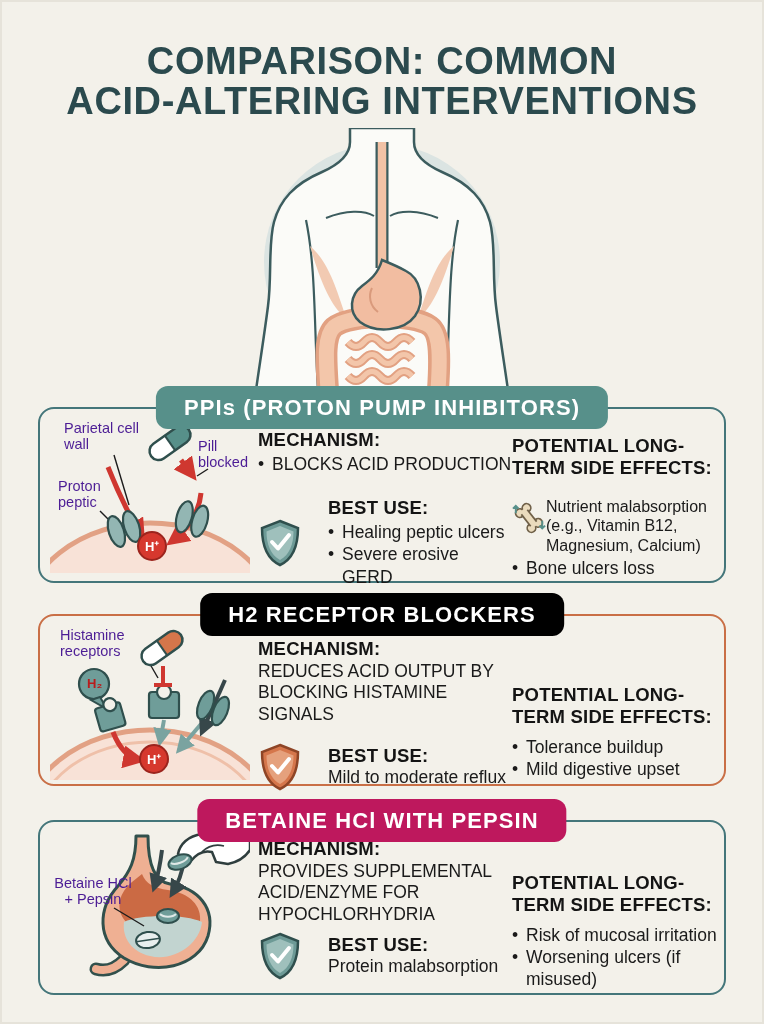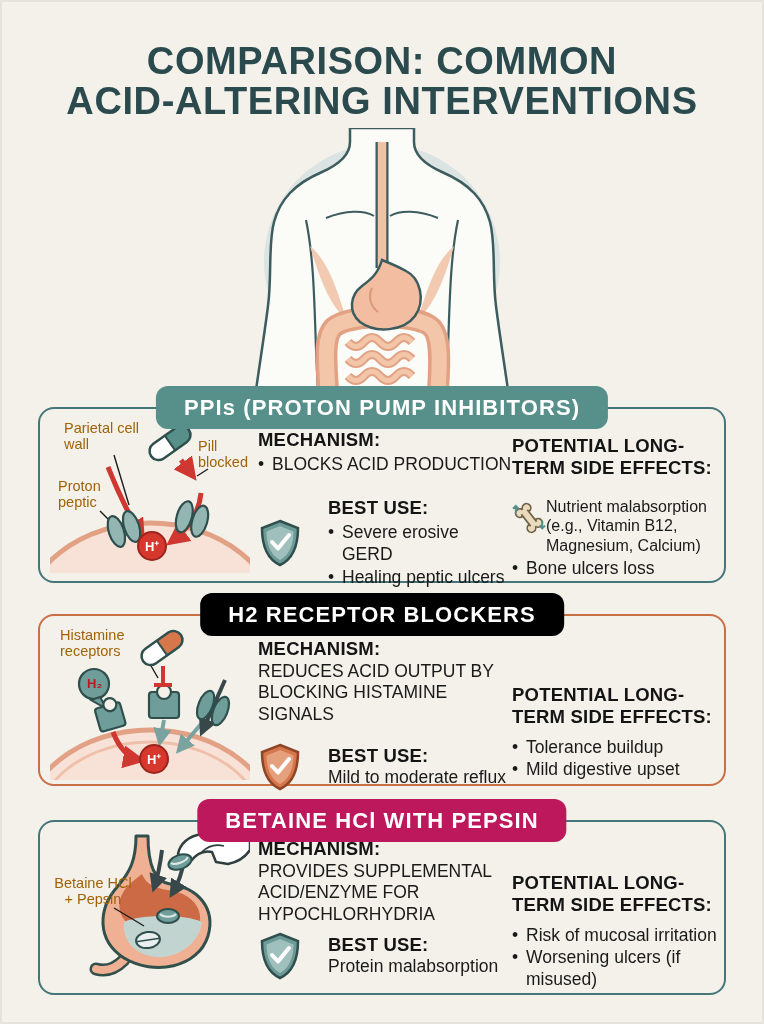--- a/index.html
+++ b/index.html
@@ -57,21 +57,21 @@
   .sec-ppi .bestuse{margin-top:22px}
   .sec-h2  .bestuse{margin-top:18px}
   .sec-bet .bestuse{margin-top:7px}
   .bu-body{flex:1}
   .bu-plain{font-size:17.5px;line-height:1.25}
 
   .se-icon-item{display:flex;margin-top:18px;font-size:16px;line-height:1.22}
   .se-icon-item .ic{flex:0 0 auto;margin-top:3px}
 
   
-  .ill-label{position:absolute;font-size:14.5px;line-height:1.1;color:#a16207}
+  .ill-label{position:absolute;font-size:14.5px;line-height:1.1;color:#4c1d95}
   .hplus{
     position:absolute;width:30px;height:30px;border-radius:50%;
     background:#d6382e;border:2px solid #9c241d;color:#fff;font-weight:700;font-size:13px;
     display:flex;align-items:center;justify-content:center;box-sizing:border-box;
   }
   .h2b{position:absolute;color:#b91c1c;font-weight:700;font-size:13px}
 </style>
 </head>
 <body>
 
@@ -152,22 +152,22 @@
       </ul>
       <div class="bestuse">
         <svg width="44" height="48" viewBox="0 0 44 48">
           <path d="M22,2 L40,9 C40,26 35,40 22,46 C9,40 4,26 4,9 z" fill="#6d9a96" stroke="#2f4f4d" stroke-width="2.5"></path>
           <path d="M22,7 L35.5,12.5 C35.5,25 31.5,36 22,41 C12.5,36 8.5,25 8.5,12.5 z" fill="#9fc0bc"></path>
           <path d="M14,23 L20,29.5 L31,16" stroke="#fff" stroke-width="4" fill="none" stroke-linecap="round" stroke-linejoin="round"></path>
         </svg>
         <div class="bu-body">
           <div class="h-bold">BEST USE:</div>
           <ul class="items">
+            <li>Healing peptic ulcers</li>
             <li>Severe erosive GERD</li>
-            <li>Healing peptic ulcers</li>
           </ul>
         </div>
       </div>
     </div>
 
     <div class="rightcol">
       <div class="h-bold">POTENTIAL LONG-TERM SIDE EFFECTS:</div>
       <div class="se-icon-item">
         <span class="ic">
           <svg width="34" height="36" viewBox="0 0 36 36">

